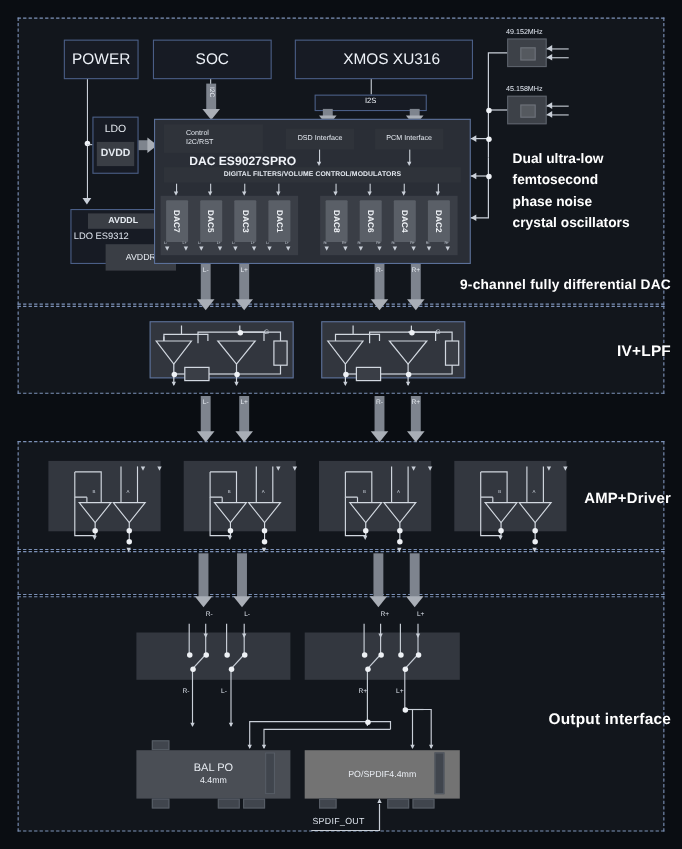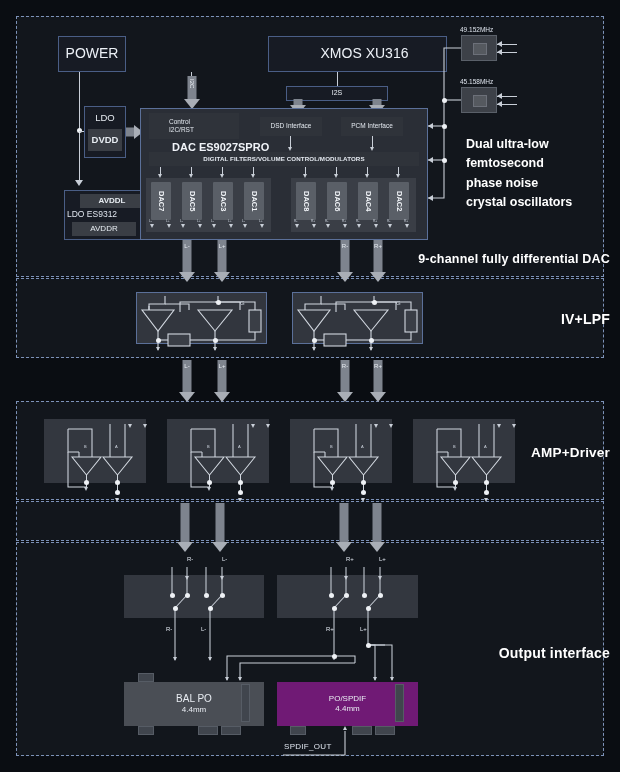--- a/index.html
+++ b/index.html
@@ -97,22 +97,23 @@
   <div class="section" style="left:16px;top:501px;width:588px;height:40px;"></div>
   <div class="section" style="left:16px;top:542px;width:588px;height:214px;"></div>
 
   <div class="sec-label" style="top:252px;font-size:12.5px;">9-channel fully differential DAC</div>
   <div class="sec-label" style="top:311px;font-size:14px;">IV+LPF</div>
   <div class="sec-label" style="top:445px;font-size:13.5px;">AMP+Driver</div>
   <div class="sec-label" style="top:645px;font-size:14px;">Output interface</div>
 
   <div class="box box-outline" style="left:58px;top:36px;width:68px;height:36px;font-size:14px;">POWER</div>
 
-
-  <div class="box box-outline" style="left:268px;top:36px;width:179px;height:36px;font-size:14px;padding-left:14px;">XMOS XU316</div>
+  <div class="box box-outline" style="left:139px;top:36px;width:108px;height:36px;font-size:14px;">SOC</div>
+
+  <div class="box box-outline" style="left:268px;top:36px;width:162px;height:36px;font-size:14px;padding-left:14px;">XMOS XU316</div>
 
   <div class="ln lnv" style="left:191px;top:72px;height:12px;"></div>
   <div class="bus" style="left:186px;top:76px;width:11px;height:32px;">
     <div class="shaft" style="height:24px;"></div>
     <div class="head" style="top:23px;"></div>
     <div class="blbl vtxt" style="font-size:6px;">I2C</div>
   </div>
 
   <div class="ln lnv" style="left:337px;top:72px;height:14px;"></div>
   <div class="box box-outline" style="left:286px;top:86px;width:102px;height:15px;font-size:7px;background:#171b24;">I2S</div>
@@ -137,21 +138,21 @@
   <div class="box box-mid" style="left:88px;top:129px;width:34px;height:22px;font-size:9.5px;font-weight:bold;">DVDD</div>
 
   <div class="busr" style="left:126px;top:126px;width:16px;height:12px;">
     <div class="shaft" style="width:9px;"></div>
     <div class="head" style="left:8px;"></div>
   </div>
 
   <div class="box box-outline" style="left:64px;top:190px;width:84px;height:50px;"></div>
   <div class="box box-mid" style="left:80px;top:194px;width:64px;height:14px;font-size:8px;font-weight:bold;">AVDDL</div>
   <div class="lbl" style="left:67px;top:209px;font-size:8.5px;">LDO ES9312</div>
-  <div class="box box-mid" style="left:72px;top:222px;width:64px;height:14px;font-size:8px;">AVDDR</div>
+  <div class="box box-mid" style="left:96px;top:222px;width:64px;height:24px;font-size:8px;">AVDDR</div>
 
   <svg width="620" height="772" style="position:absolute;left:0;top:0;pointer-events:none;">
     <path d="M148,201 L160,201" stroke="#c9cfd8" stroke-width="1" stroke-dasharray="4,3" fill="none"></path>
     <path d="M148,229 L218,229 L218,197" stroke="#e8ecf2" stroke-width="1.2" stroke-dasharray="4,3" fill="none"></path>
     <path d="M218,229 L292,229 L292,197" stroke="#e8ecf2" stroke-width="1.2" stroke-dasharray="4,3" fill="none"></path>
   </svg>
   <div class="busr" style="left:159px;top:195px;width:14px;height:11px;">
     <div class="shaft" style="width:7px;"></div>
     <div class="head" style="left:6px;"></div>
   </div>
@@ -549,21 +550,21 @@
   <div class="jack" style="left:138px;top:673px;width:16px;height:9px;"></div>
   <div class="box" style="left:124px;top:682px;width:140px;height:44px;background:#4a4e55;flex-direction:column;">
     <span style="font-size:10px;">BAL PO</span>
     <span style="font-size:8px;">4.4mm</span>
   </div>
   <div class="jack" style="left:241px;top:684px;width:9px;height:38px;"></div>
   <div class="jack" style="left:138px;top:726px;width:16px;height:9px;"></div>
   <div class="jack" style="left:198px;top:726px;width:20px;height:9px;"></div>
   <div class="jack" style="left:221px;top:726px;width:20px;height:9px;"></div>
 
-  <div class="box" style="left:277px;top:682px;width:141px;height:44px;background:#701a75;flex-direction:column;">
+  <div class="box" style="left:277px;top:682px;width:141px;height:44px;background:#737373;flex-direction:row;">
     <span style="font-size:8px;">PO/SPDIF</span>
     <span style="font-size:8px;">4.4mm</span>
   </div>
   <div class="jack" style="left:395px;top:684px;width:9px;height:38px;"></div>
   <div class="jack" style="left:290px;top:726px;width:16px;height:9px;"></div>
   <div class="jack" style="left:352px;top:726px;width:20px;height:9px;"></div>
   <div class="jack" style="left:375px;top:726px;width:20px;height:9px;"></div>
 
   <svg width="620" height="772" style="position:absolute;left:0;top:0;pointer-events:none;">
     <path d="M283,755 L345,755 L345,731" stroke="#c9cfd8" stroke-width="1.1" fill="none"></path>

